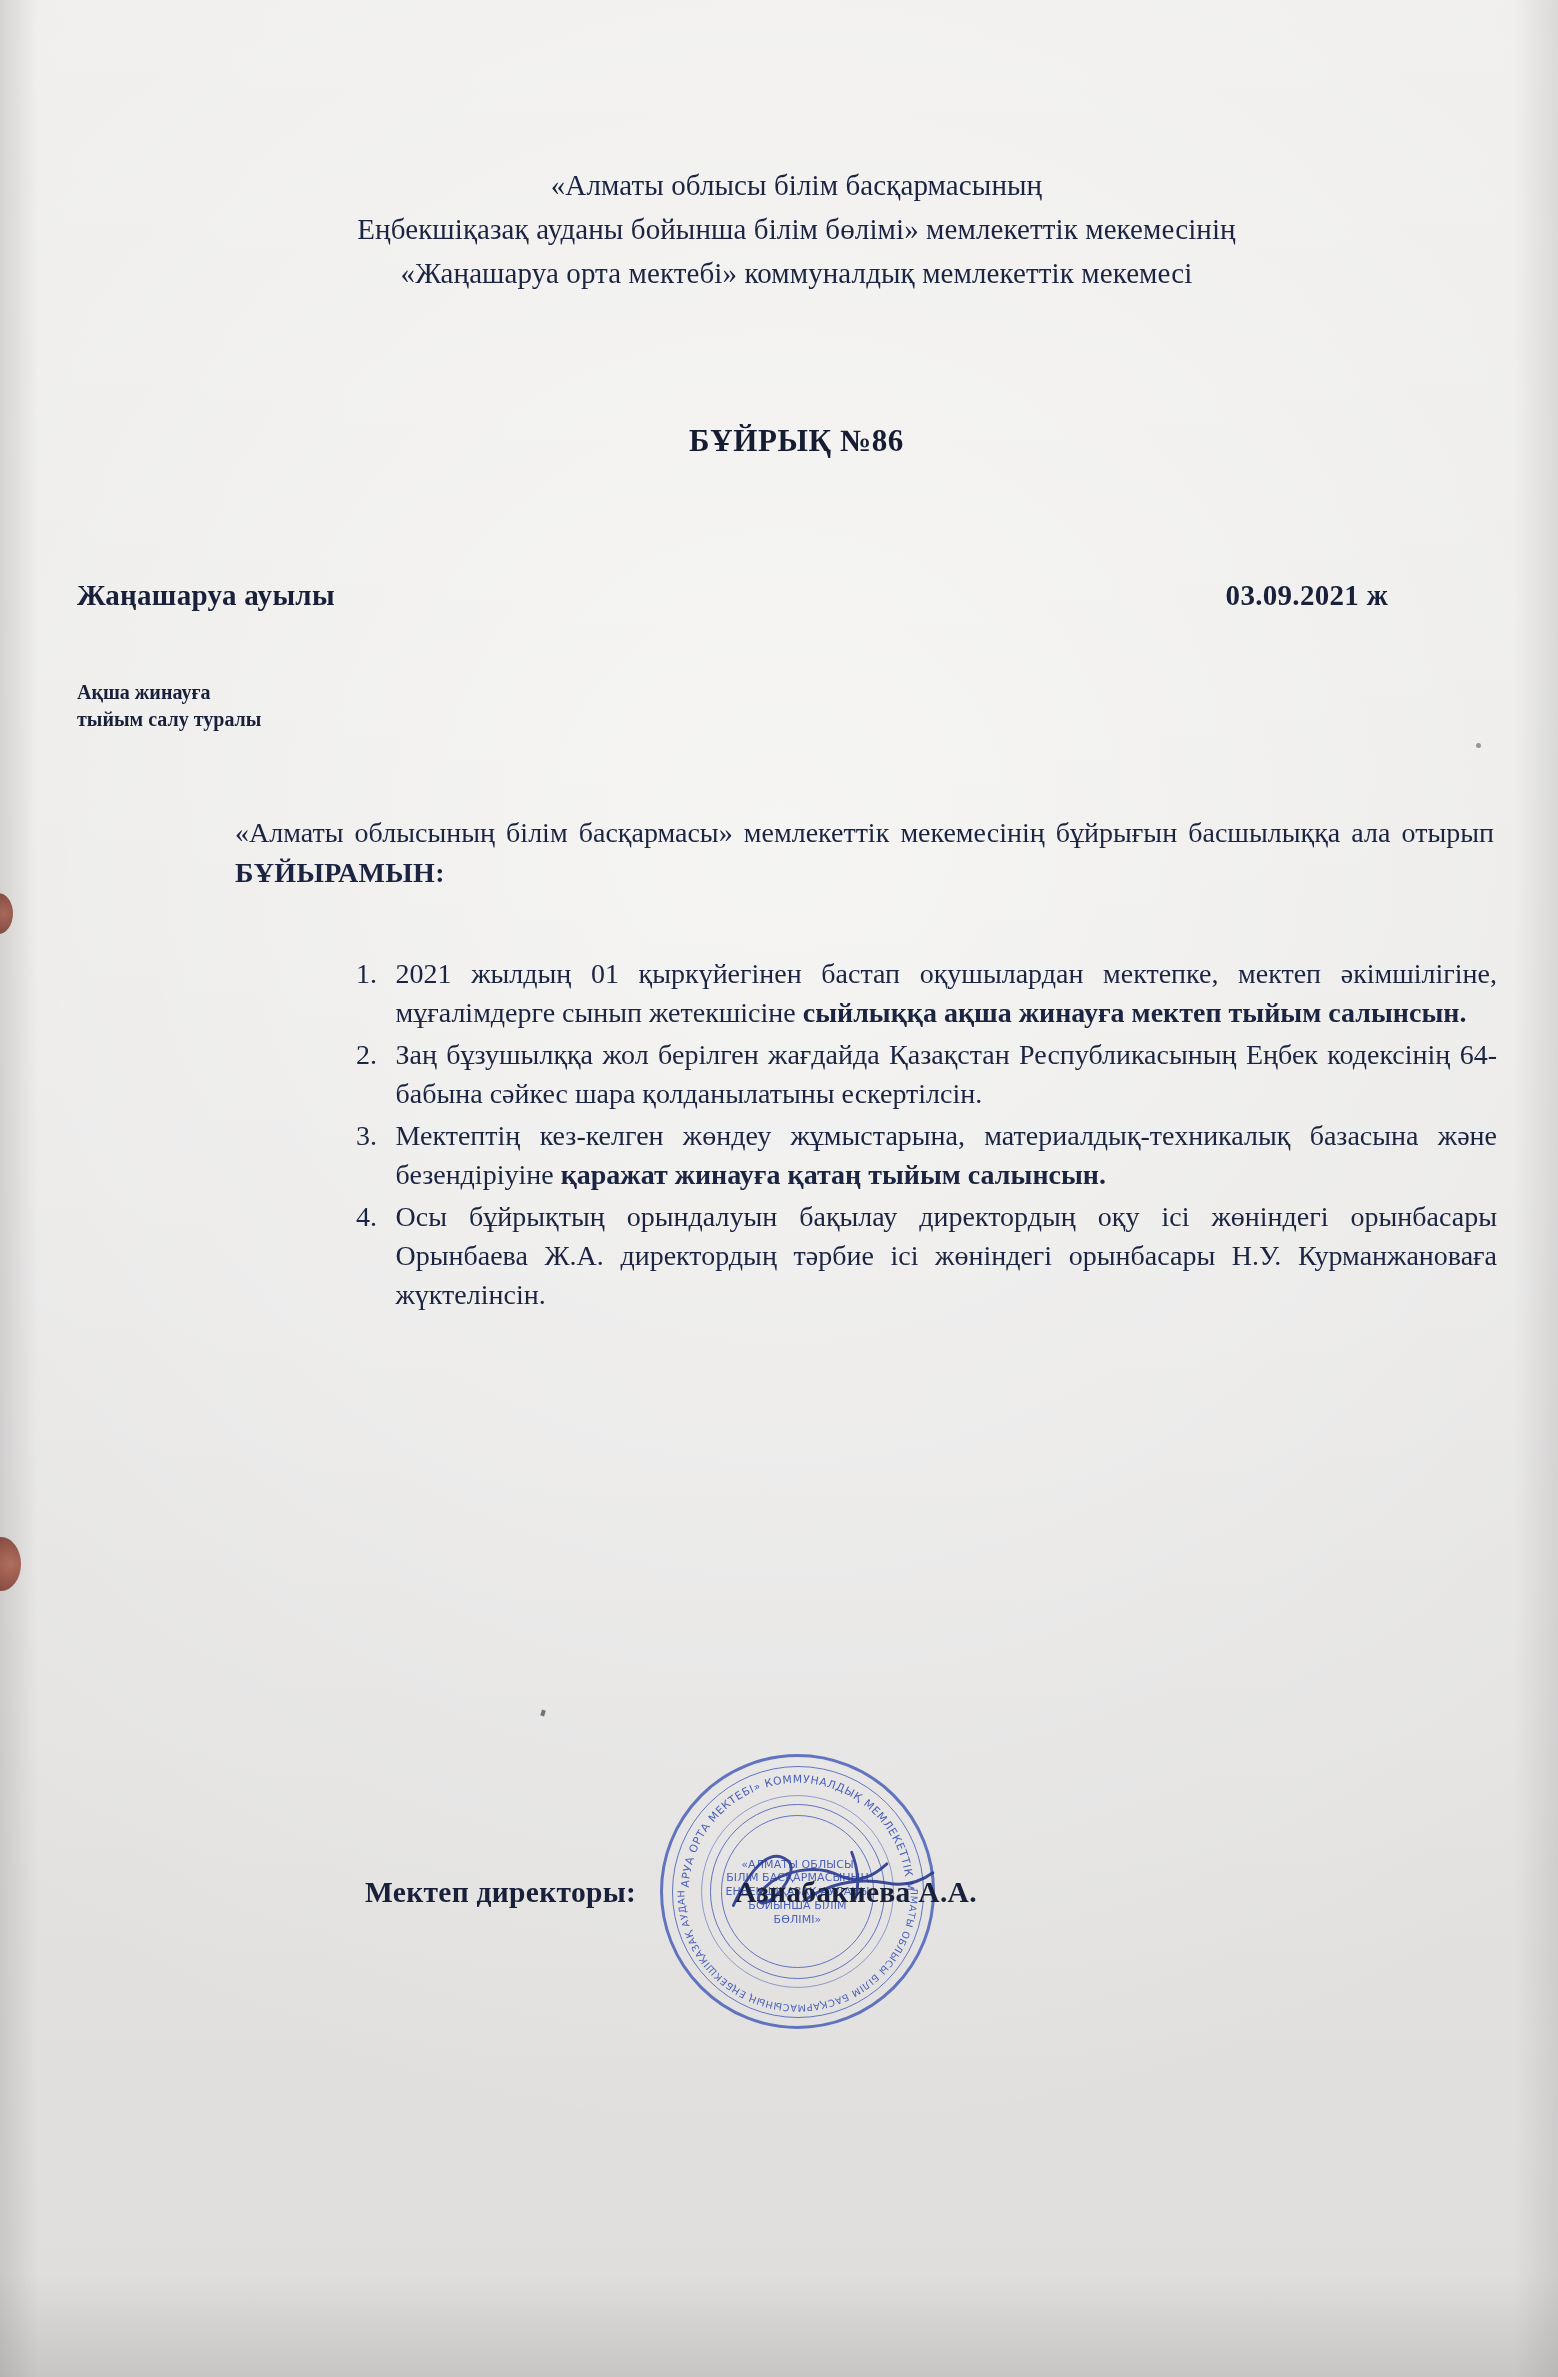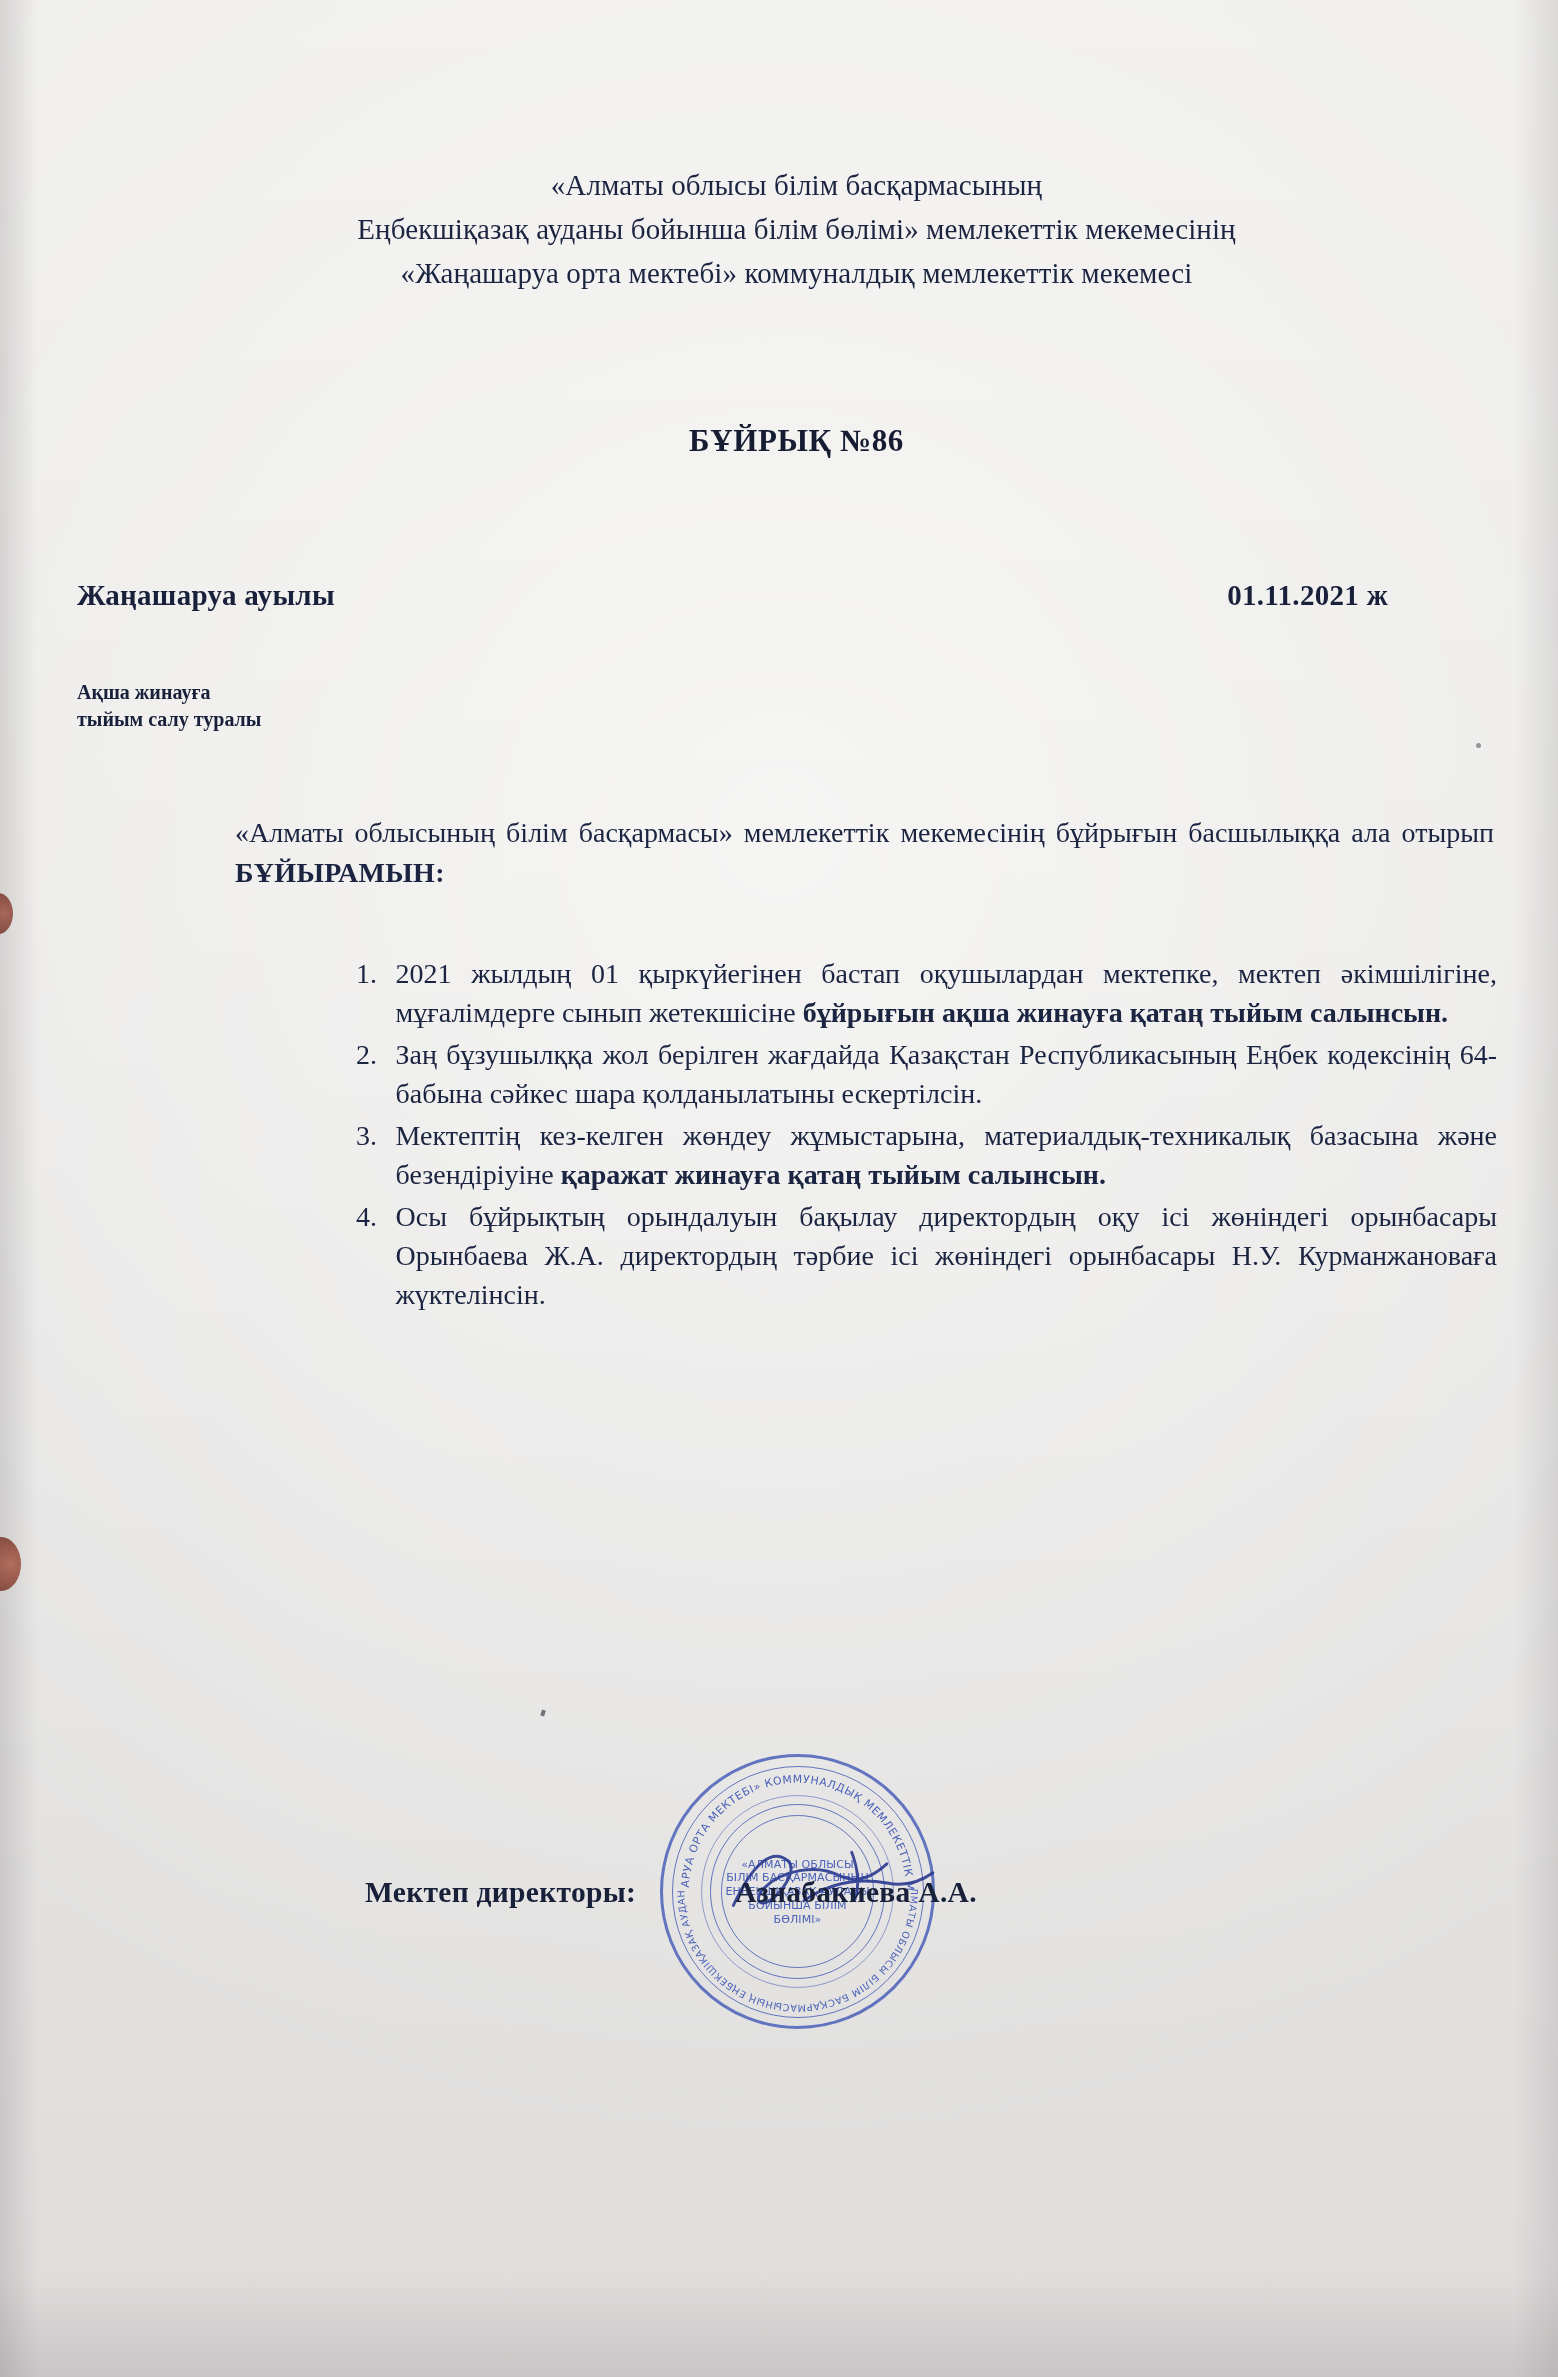--- a/index.html
+++ b/index.html
@@ -250,35 +250,35 @@
     <div class="header">
       <div>«Алматы облысы білім басқармасының</div>
       <div>Еңбекшіқазақ ауданы бойынша білім бөлімі» мемлекеттік мекемесінің</div>
       <div>«Жаңашаруа орта мектебі» коммуналдық мемлекеттік мекемесі</div>
     </div>
 
     <div class="order-title">БҰЙРЫҚ №86</div>
 
     <div class="meta-row">
       <div class="meta-place">Жаңашаруа ауылы</div>
-      <div class="meta-date">01.11.2021 ж</div>
+      <div class="meta-date">03.09.2021 ж</div>
     </div>
 
     <div class="subject">
       <div>Ақша жинауға</div>
       <div>тыйым салу туралы</div>
     </div>
 
     <div class="preamble">
       <span>«Алматы облысының білім басқармасы» мемлекеттік мекемесінің бұйрығын басшылыққа ала отырып </span><span class="strong">БҰЙЫРАМЫН:</span>
     </div>
 
     <ol class="items">
       <li>
-        <span>2021 жылдың 01 қыркүйегінен бастап оқушылардан мектепке, мектеп әкімшілігіне, мұғалімдерге сынып жетекшісіне </span><span class="b">бұйрығын ақша жинауға қатаң тыйым салынсын.</span>
+        <span>2021 жылдың 01 қыркүйегінен бастап оқушылардан мектепке, мектеп әкімшілігіне, мұғалімдерге сынып жетекшісіне </span><span class="b">сыйлыққа ақша жинауға мектеп тыйым салынсын.</span>
       </li>
       <li>
         <span>Заң бұзушылққа жол берілген  жағдайда Қазақстан Республикасының Еңбек кодексінің  64- бабына сәйкес шара қолданылатыны ескертілсін.</span><span class="b"></span>
       </li>
       <li>
         <span>Мектептің кез-келген  жөндеу жұмыстарына, материалдық-техникалық базасына және безендіріуіне </span><span class="b">қаражат жинауға қатаң тыйым салынсын.</span>
       </li>
       <li>
         <span>Осы бұйрықтың орындалуын бақылау  директордың оқу ісі жөніндегі орынбасары Орынбаева Ж.А. директордың тәрбие ісі жөніндегі орынбасары Н.У. Курманжановаға жүктелінсін.</span><span class="b"></span>
       </li>

